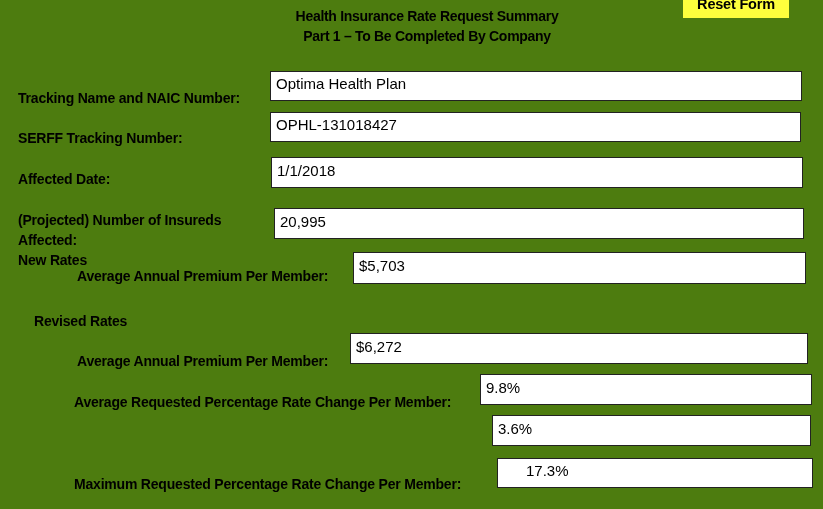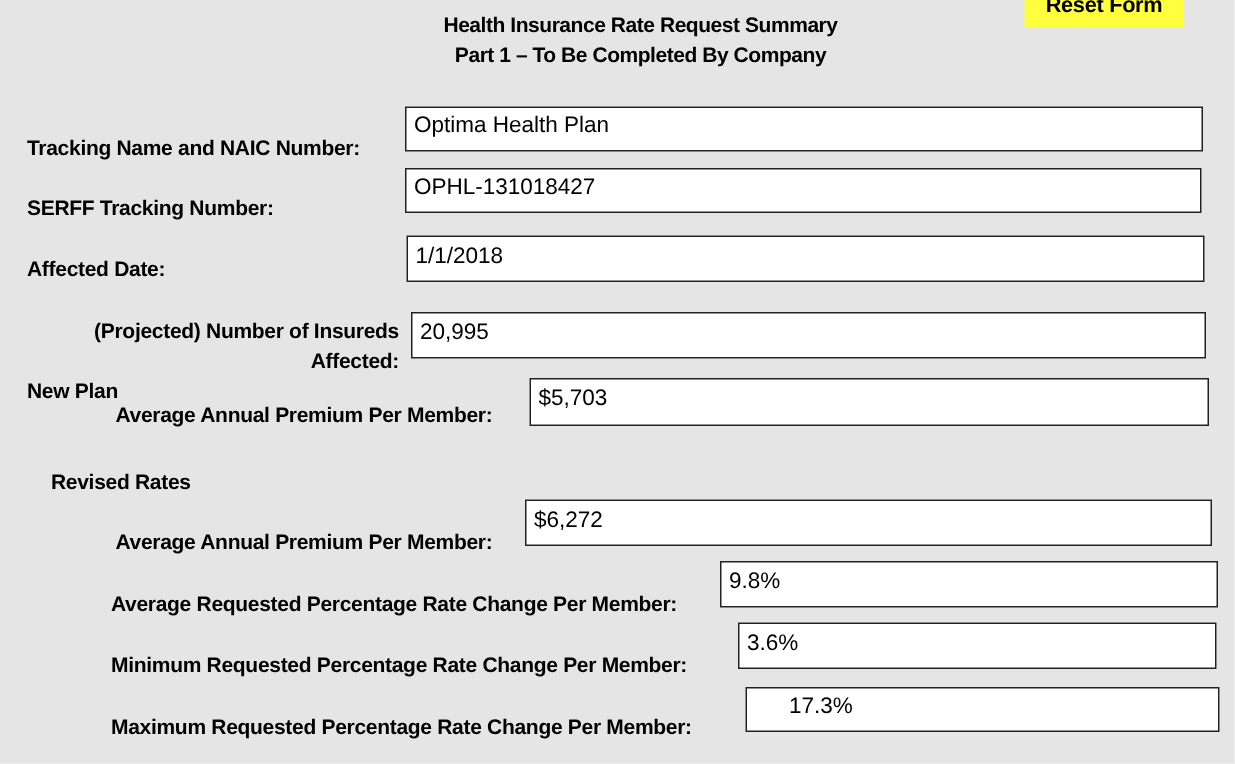--- a/index.html
+++ b/index.html
@@ -1,19 +1,19 @@
 <!DOCTYPE html>
 <html><head>
 <meta charset="utf-8">
 <style>
   html,body{margin:0;padding:0;}
   #page{
     position:relative;
     width:823px;height:509px;
-    background:#e5e5e5;
+    background:#4d7c0f;
     overflow:hidden;
     font-family:"Liberation Sans",sans-serif;
   }
   .title{
     position:absolute;left:27px;top:6px;width:800px;
     text-align:center;
     font-weight:bold;font-size:14px;line-height:20px;
     letter-spacing:-0.3px;color:#000;
   }
   .reset-btn{
@@ -33,21 +33,21 @@
     position:absolute;box-sizing:border-box;
     border:1.5px solid #222;background:#fff;
     font-family:"Liberation Sans",sans-serif;
     font-size:15px;color:#000;
     padding:0 4px 5px 5px;margin:0;outline:none;
   }
   
   .r1l{left:18px;top:88px;}  .r1b{left:270px;top:71px;width:532px;height:30px;}
   .r2l{left:18px;top:128px;} .r2b{left:270px;top:112px;width:531px;height:30px;}
   .r3l{left:18px;top:169px;} .r3b{left:271px;top:157px;width:532px;height:31px;}
-  .r4l{left:18px;top:210px;width:248px;text-align:right;} .r4b{left:274px;top:208px;width:530px;height:31px;}
+  .r4l{left:18px;top:210px;width:248px;} .r4b{left:274px;top:208px;width:530px;height:31px;}
   .h1{left:18px;top:250px;}
   .r5l{left:77px;top:266px;} .r5b{left:353px;top:252px;width:453px;height:32px;}
   .h2{left:18px;top:311px;padding-left:16px;}
   .r6l{left:77px;top:351px;} .r6b{left:350px;top:333px;width:458px;height:31px;}
   .r7l{left:74px;top:392px;} .r7b{left:480px;top:374px;width:332px;height:31px;}
   .r8l{left:74px;top:433px;} .r8b{left:492px;top:415px;width:319px;height:31px;}
   .r9l{left:74px;top:474px;} .r9b{left:497px;top:458px;width:316px;height:30px;padding-left:28px;}
 </style>
 </head>
 <body>
@@ -66,32 +66,31 @@
 
   <span class="lbl r2l">SERFF Tracking Number:</span>
   <input class="fbox r2b" value="OPHL-131018427" style="">
 
   <span class="lbl r3l">Affected Date:</span>
   <input class="fbox r3b" value="1/1/2018" style="">
 
   <span class="lbl wrap r4l">(Projected) Number of Insureds Affected:</span>
   <input class="fbox r4b" value="20,995" style="">
 
-  <span class="lbl h1">New Plan</span>
+  <span class="lbl h1">New Rates</span>
 
   <span class="lbl r5l">Average Annual Premium Per Member:</span>
   <input class="fbox r5b" value="$5,703" style="">
 
   <span class="lbl h2">Revised Rates</span>
 
   <span class="lbl r6l">Average Annual Premium Per Member:</span>
   <input class="fbox r6b" value="$6,272" style="">
 
   <span class="lbl r7l">Average Requested Percentage Rate Change Per Member:</span>
   <input class="fbox r7b" value="9.8%" style="">
 
-  <span class="lbl r8l">Minimum Requested Percentage Rate Change Per Member:</span>
   <input class="fbox r8b" value="3.6%" style="">
 
   <span class="lbl r9l">Maximum Requested Percentage Rate Change Per Member:</span>
   <input class="fbox r9b" value="17.3%" style="">
 
 </div>
 
 </body></html>

